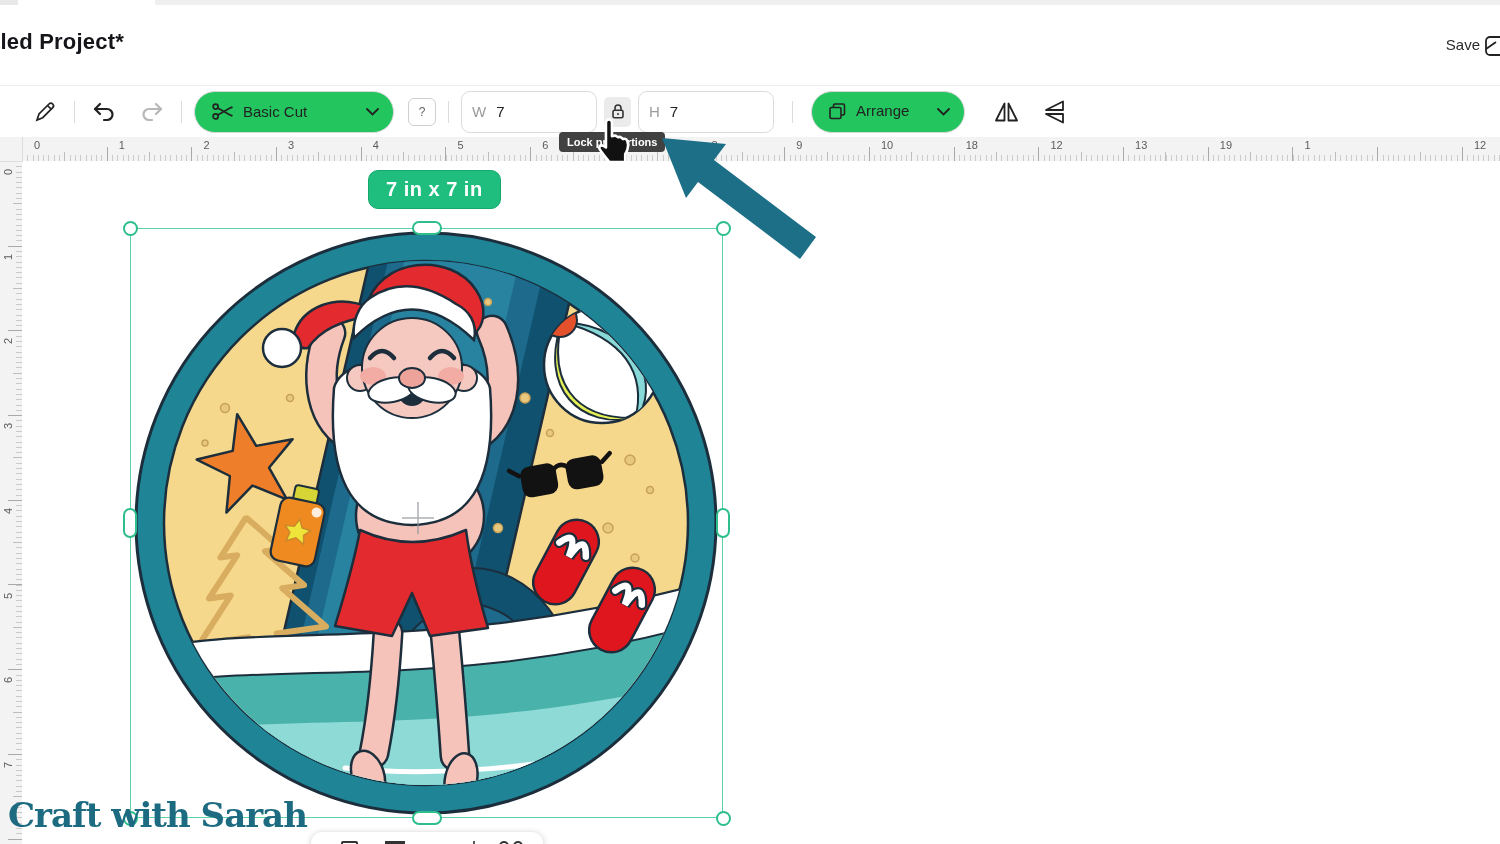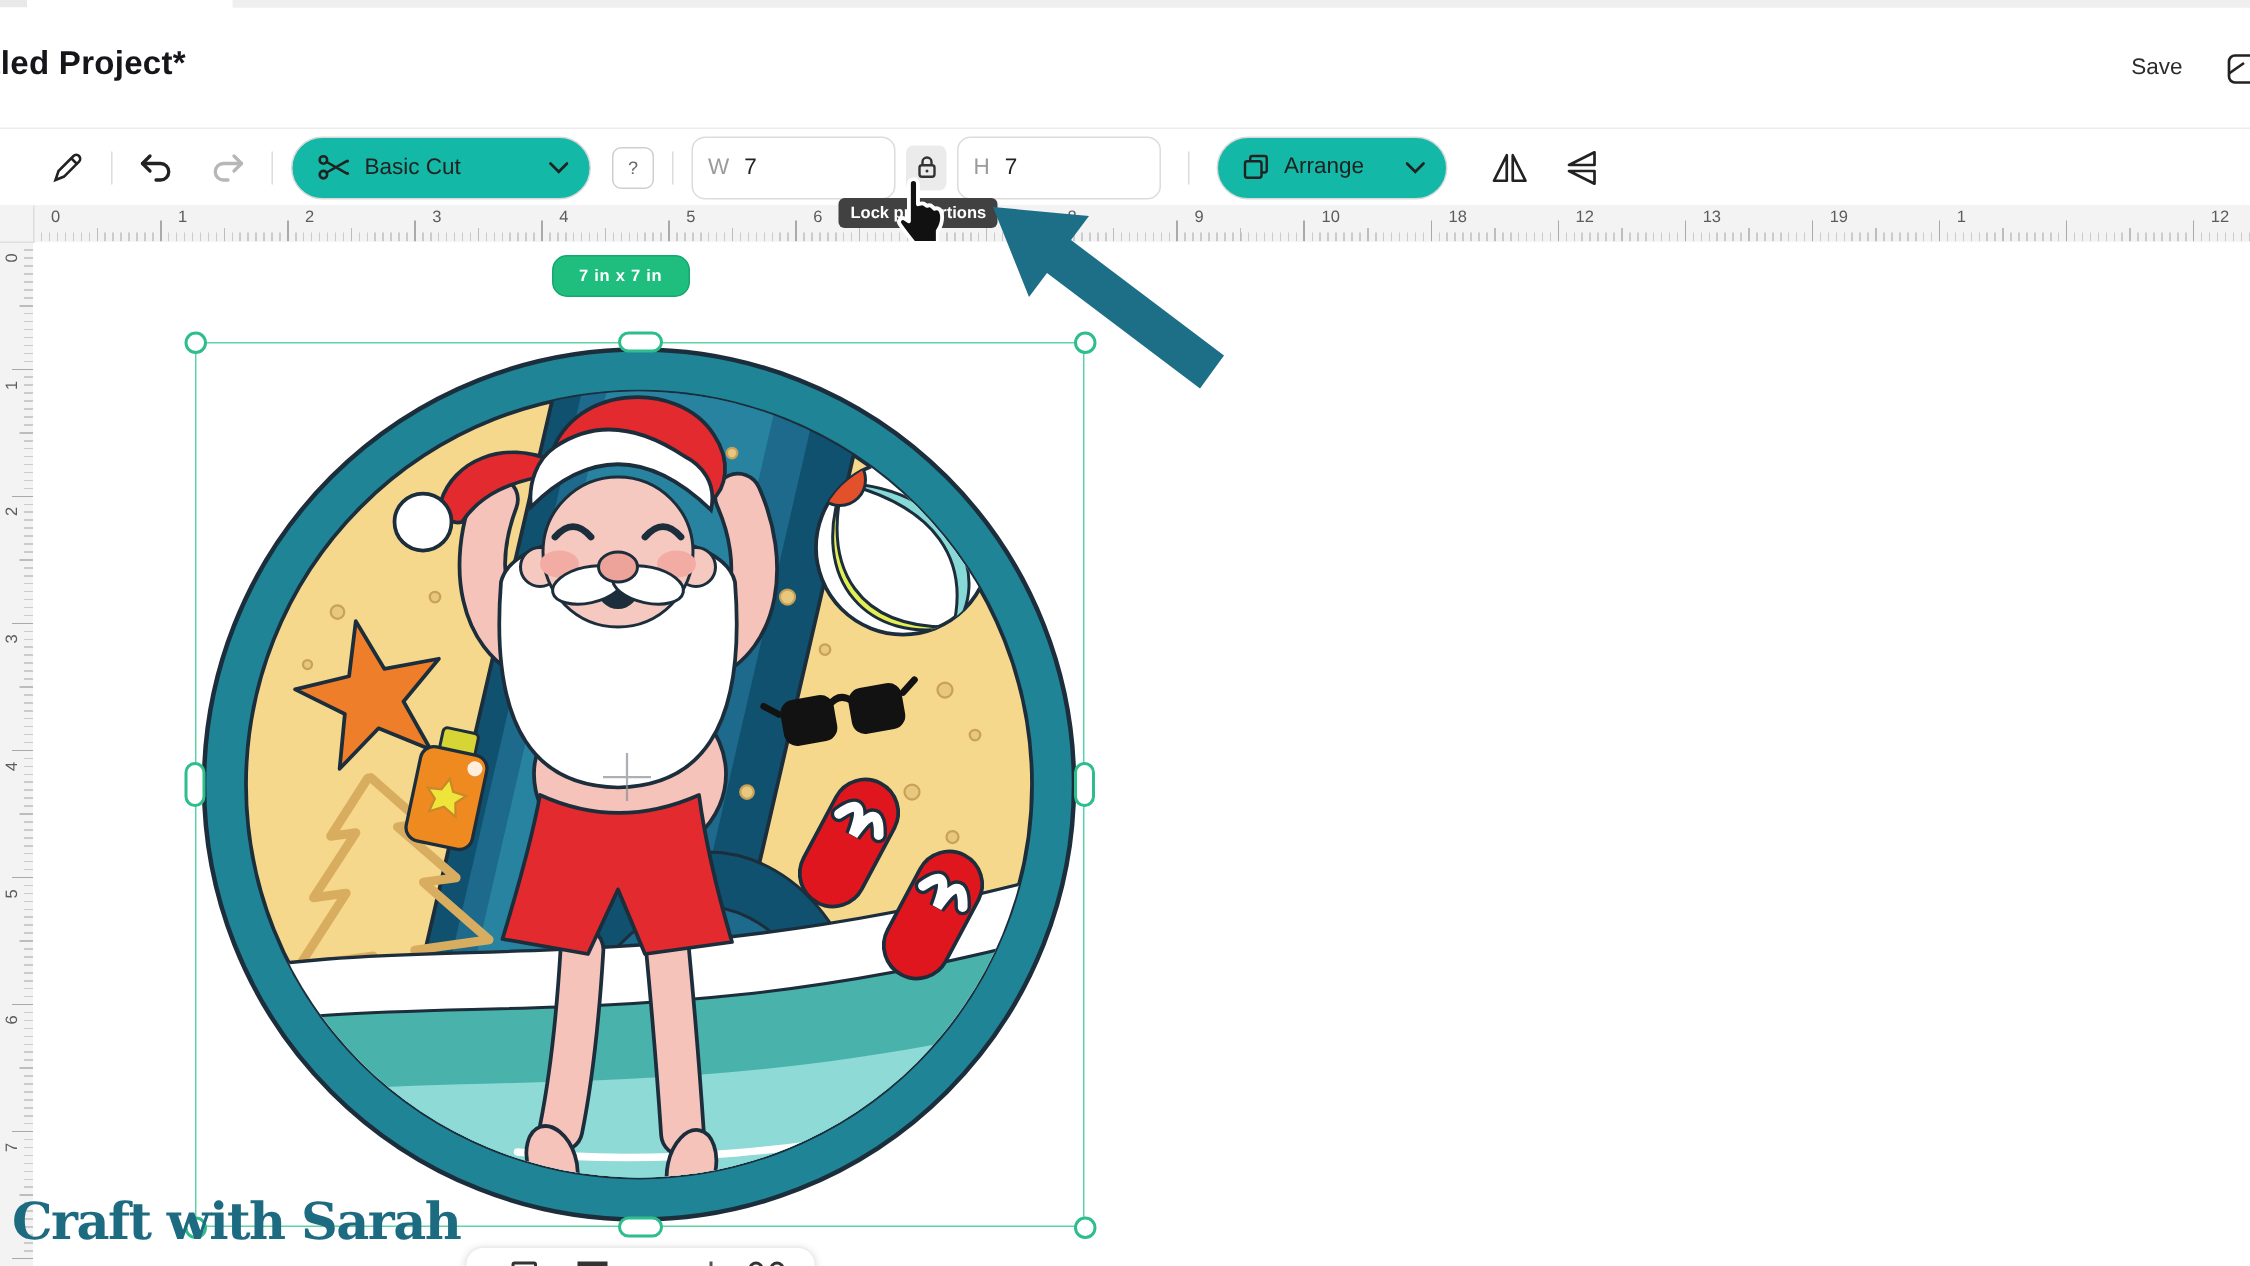--- a/index.html
+++ b/index.html
@@ -4,27 +4,27 @@
 <style>
   html,body{margin:0;padding:0;background:#fff;}
   .stage{position:relative;width:1500px;height:844px;overflow:hidden;background:#fff;
          font-family:"Liberation Sans",sans-serif;color:#1c1c1e;}
   
   .tabstrip-left{position:absolute;left:0;top:0;width:18px;height:5px;background:#e9e9e9;}
   .tabstrip-right{position:absolute;left:155px;top:0;right:0;height:5px;background:#efefef;border-bottom:1px solid #e3e3e3;}
   
   .header{position:absolute;left:0;top:5px;width:100%;height:80px;background:#fff;}
   .doc-title{position:absolute;left:-7px;top:24px;font-size:22px;font-weight:700;letter-spacing:.2px;color:#15151a;white-space:nowrap;}
-  .save-label{position:absolute;right:45px;top:31px;font-size:15px;color:#2b2b2e;cursor:pointer;}
+  .save-label{position:absolute;right:20px;top:31px;font-size:15px;color:#2b2b2e;cursor:pointer;}
   .save-machine{position:absolute;left:1484px;top:28px;}
   
   .toolbar{position:absolute;left:0;top:85px;width:100%;height:51px;background:#fff;border-top:1px solid #ededed;border-bottom:1px solid #e6e6e6;display:flex;align-items:center;}
   .tb-sep{width:1px;height:22px;background:#dcdcdc;margin:0 12px;flex:0 0 auto;}
   .tb-icon{flex:0 0 auto;display:flex;align-items:center;justify-content:center;width:34px;height:34px;cursor:pointer;}
-  .pill{flex:0 0 auto;display:flex;align-items:center;gap:9px;height:40px;border:1px solid #d9d9d9;border-radius:22px;padding:0 14px 0 16px;background:#14b8a6;cursor:pointer;}
+  .pill{flex:0 0 auto;display:flex;align-items:center;gap:9px;height:40px;border:1px solid #d9d9d9;border-radius:22px;padding:0 14px 0 16px;background:#22c55e;cursor:pointer;}
   .pill .lbl{font-size:15px;color:#222;}
   .help-btn{flex:0 0 auto;width:26px;height:26px;border:1px solid #cfcfcf;border-radius:6px;font-size:12px;color:#666;display:flex;align-items:center;justify-content:center;background:#fff;cursor:pointer;}
   .dim-field{flex:0 0 auto;display:flex;align-items:center;width:114px;height:40px;border:1px solid #dcdcdc;border-radius:9px;background:#fff;padding:0 10px;gap:8px;}
   .dim-field .dim-lbl{font-size:15px;color:#9b9b9b;}
   .dim-field input{border:none;outline:none;width:70px;font-size:15px;color:#222;font-family:"Liberation Sans",sans-serif;background:transparent;}
   .lock-btn{flex:0 0 auto;width:27px;height:30px;background:#ebebeb;border-radius:5px;display:flex;align-items:center;justify-content:center;cursor:pointer;}
   
   .ruler-top{position:absolute;left:0;top:137px;width:100%;height:24px;background:#f3f3f3;border-bottom:1px solid #dedede;
     background-image:
       repeating-linear-gradient(to right,#a9a9a9 0 1px,transparent 1px 84.7px),
@@ -45,21 +45,21 @@
   
   .canvas{position:absolute;left:22px;top:161px;right:0;bottom:0;background:#fff;}
   
   .sel-box{position:absolute;left:130px;top:228px;width:593px;height:590px;border:1.5px solid #5fd3a6;box-sizing:border-box;z-index:6;pointer-events:none;}
   .handle{position:absolute;background:#fff;border:2.5px solid #2dbe8c;box-sizing:border-box;z-index:7;pointer-events:auto;cursor:pointer;}
   .h-circ{width:15px;height:15px;border-radius:50%;}
   .h-pill-h{width:30px;height:14px;border-radius:8px;}
   .h-pill-v{width:14px;height:30px;border-radius:8px;}
   .artwork{position:absolute;left:130px;top:228px;width:593px;height:590px;z-index:5;cursor:move;}
   .size-badge{position:absolute;left:368px;top:170px;z-index:8;background:#1fbe7e;border:1px solid #14a86c;color:#fff;
-    font-size:11px;font-weight:700;padding:7px 17px;border-radius:10px;letter-spacing:.5px;}
+    font-size:20px;font-weight:700;padding:7px 17px;border-radius:10px;letter-spacing:.5px;}
   
   .tooltip{position:absolute;left:559px;top:132px;z-index:20;background:#414141;color:#fff;font-size:11px;font-weight:700;
     padding:4px 8px;border-radius:4px;white-space:nowrap;}
   .cursor-hand{position:absolute;left:592px;top:110px;z-index:22;}
   .big-arrow{position:absolute;left:650px;top:128px;z-index:21;pointer-events:none;}
   
   .float-toolbar{position:absolute;left:310px;top:831px;width:232px;height:46px;background:#fff;border:1px solid #ececec;
     border-radius:12px;box-shadow:0 1px 6px rgba(0,0,0,.14);z-index:9;}
   .ft-ic{position:absolute;top:9px;}
   

